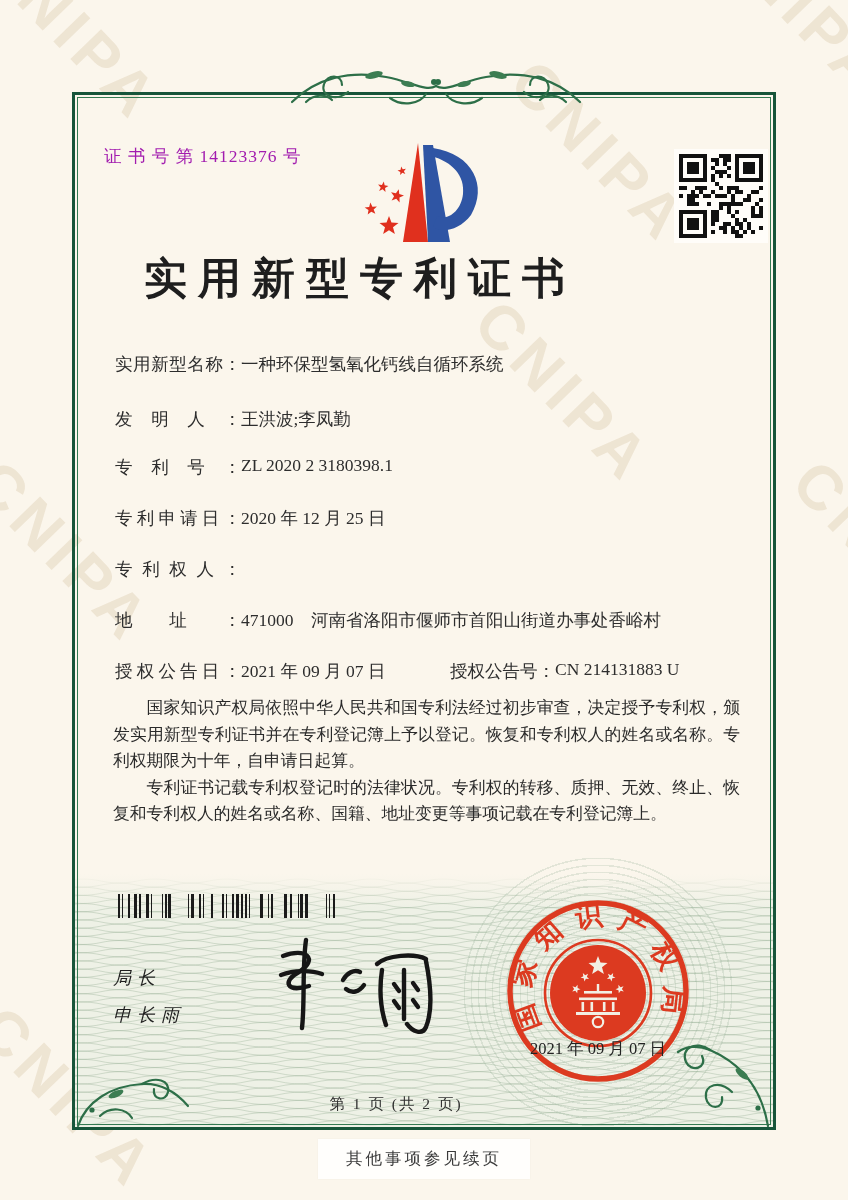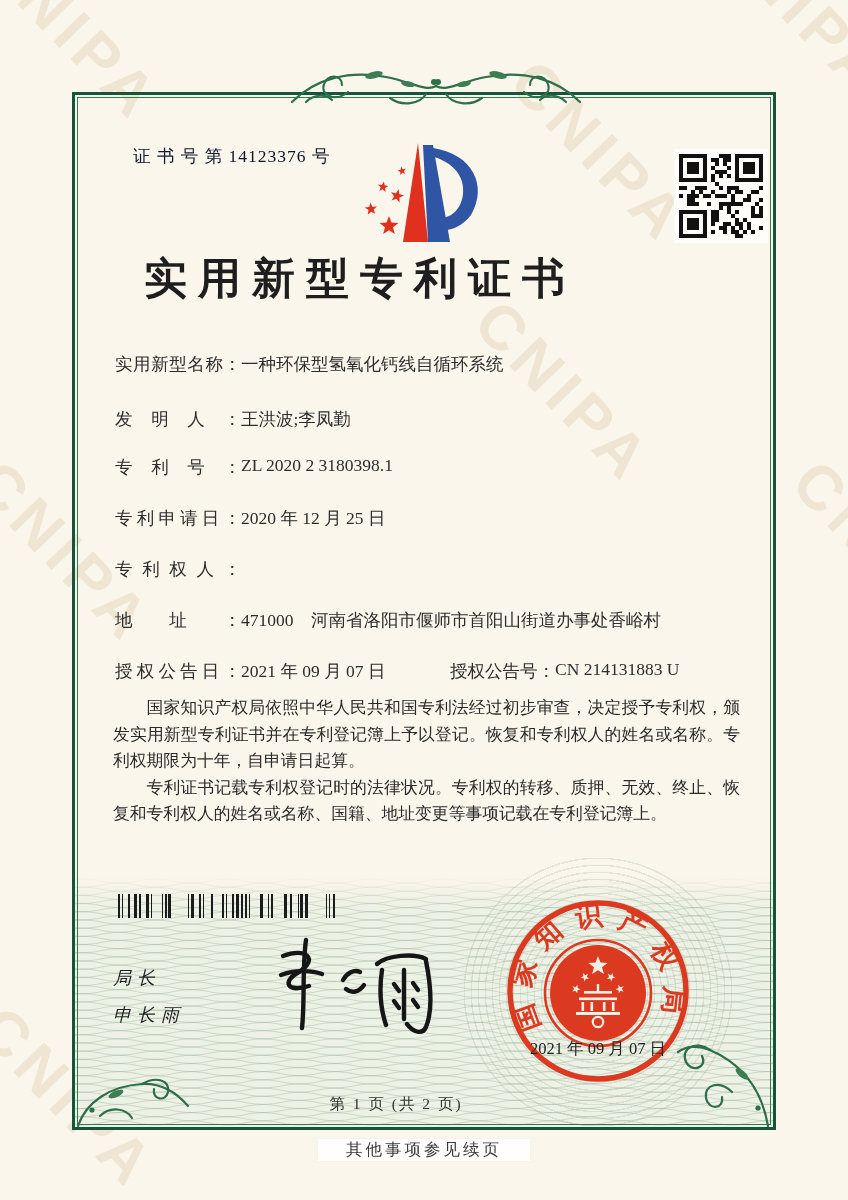--- a/index.html
+++ b/index.html
@@ -32,21 +32,21 @@
           background:linear-gradient(#fbf6ec, rgba(251,246,236,0)); z-index:2; }
   .band svg { position:absolute; inset:0; }
 
   .rosette { position:absolute; left:462px; top:856px; width:272px; height:272px;
              border-radius:50%; z-index:2;
              background:repeating-radial-gradient(circle at 50% 50%,
                rgba(140,168,142,.22) 0 1.5px, rgba(0,0,0,0) 1.5px 7px); }
 
   
   .certno { position:absolute; left:104px; top:144px; z-index:4;
-            font-size:17.5px; color:#0f172a; letter-spacing:1px;margin-left:29px; }
+            font-size:17.5px; color:#a21caf; letter-spacing:1px; }
   .logo { position:absolute; left:352px; top:138px; z-index:4; }
   .qr { position:absolute; left:674px; top:149px; width:94px; height:94px;
         background:#fffdf9; z-index:4; padding:5px; }
   .title { position:absolute; left:72px; top:250px; width:565px; z-index:4;
            text-align:center; font-size:43px; font-weight:700; color:#1e1e1e;
            letter-spacing:11px; text-indent:11px; }
 
   
   .row { position:absolute; left:115px; width:630px; z-index:4; display:flex;
          font-size:17.5px; color:#2d2d2d; }
@@ -64,21 +64,21 @@
   .director { position:absolute; left:113px; z-index:5; font-size:18px;
               letter-spacing:6px; color:#1f1f1f;font-style:italic; }
   .director.t { top:966px; } .director.n { top:1003px; }
   .sig { position:absolute; left:246px; top:926px; z-index:5; }
   .seal { position:absolute; left:504px; top:897px; z-index:5; }
   .sealdate { position:absolute; left:512px; top:1038px; width:172px; z-index:6;
               text-align:center; font-size:16.5px; color:#232323; }
   .pagenum { position:absolute; left:72px; top:1094px; width:648px; z-index:5;
              text-align:center; font-size:15.5px; color:#303030; letter-spacing:2px; }
   .note { position:absolute; left:50%; transform:translateX(-50%); top:1139px;
-          background:#fffefc; padding:0 28px; z-index:4; font-size:16.5px;
+          background:#fffefc; padding:9px 28px; z-index:4; font-size:16.5px;
           color:#3a3a3a; letter-spacing:3px; box-shadow:0 0 2px rgba(0,0,0,.04); }
 </style>
 </head>
 <body>
 
 <div class="page">
 
   <span class="wm wm1">CNIPA</span>
   <span class="wm wm2">CNIPA</span>
   <span class="wm wm3">CNIPA</span>

